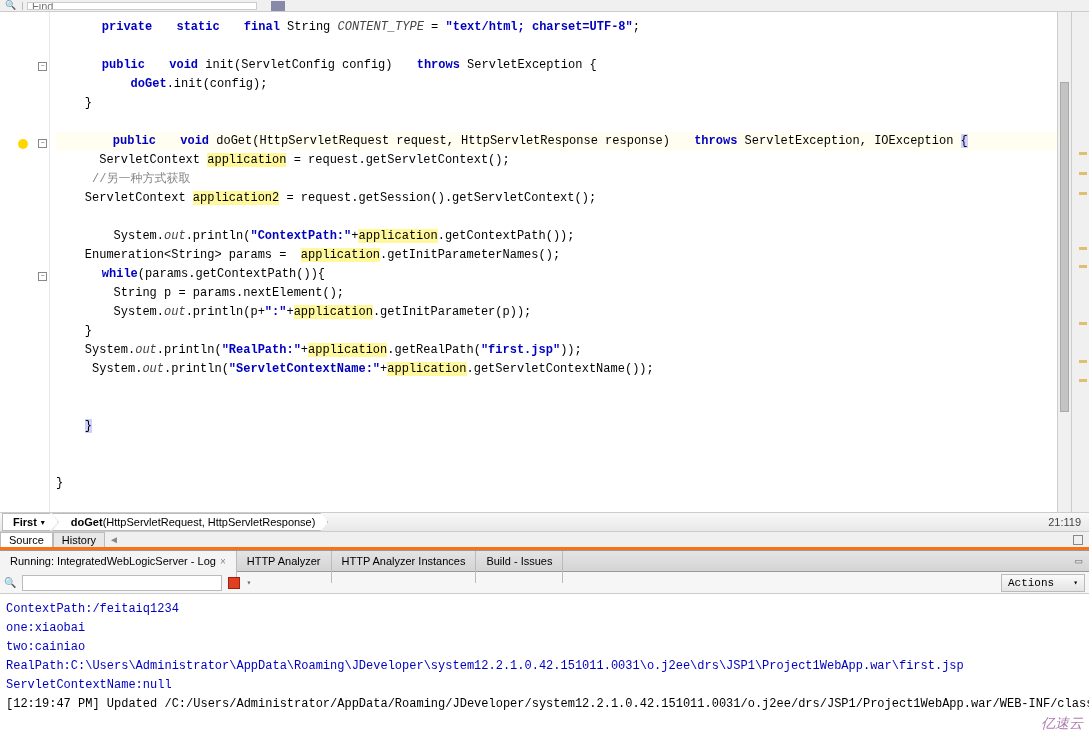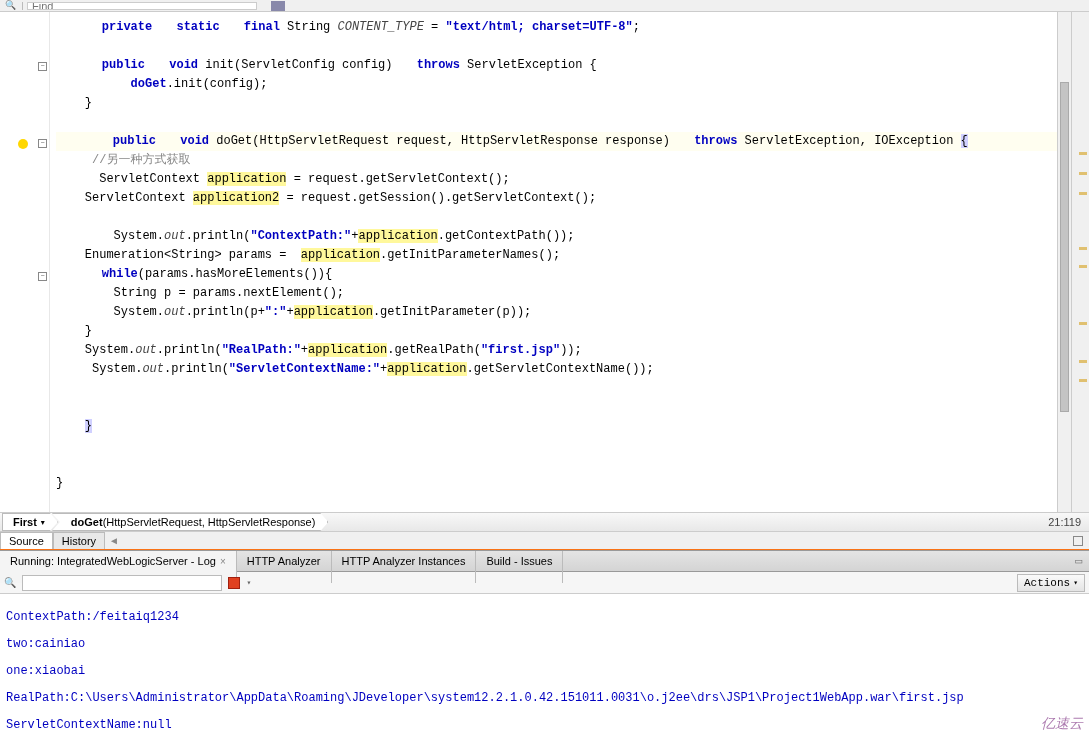--- a/index.html
+++ b/index.html
@@ -150,21 +150,21 @@
       margin-left: -6px;
     }
     .breadcrumb-bar .bc-first { margin-left: 2px; clip-path: polygon(0 0, calc(100% - 8px) 0, 100% 50%, calc(100% - 8px) 100%, 0 100%); padding-left:10px; }
     .bc-bold { font-weight: bold; }
     .bc-right { margin-left: auto; padding: 0 8px; color: #444; }
     .bottom-tabs1 {
       height: 18px;
       background: #f0f0f0;
       display: flex;
       align-items: stretch;
-      border-bottom: 1px solid #f97316;
+      border-bottom: 3px solid #f97316;
       font-family: sans-serif;
       font-size: 11px;
     }
     .bottom-tabs1 .btab {
       padding: 0 8px;
       border: 1px solid #bbb;
       border-bottom: none;
       background: #e8e8e8;
       display: flex;
       align-items: center;
@@ -214,29 +214,29 @@
     }
     .red-sq { width: 12px; height: 12px; background: #e04020; border: 1px solid #a02010; }
     .actions-btn {
       margin-left: auto;
       padding: 2px 6px;
       border: 1px solid #bbb;
       background: linear-gradient(#fafafa,#e4e4e4);
       font-size: 11px;
       display:flex;
       align-items:center;
-      gap:3px;
+      gap:19px;
     }
     .console {
       padding: 6px;
       font-family: 'Courier New', monospace;
       font-size: 12px;
       line-height: 19px;
     }
-    .console-line { color: #0000c0; white-space: pre; margin-top: 8px; }
+    .console-line { color: #0000c0; white-space: pre; }
     .console-line.black { color: #000; }
     .watermark {
       position: absolute;
       right: 6px;
       bottom: 8px;
       font-size: 14px;
       color: #701a75;
       font-family: sans-serif;
       font-style: italic;
       opacity: 0.6;
@@ -271,27 +271,27 @@
     <div class="fold-marker" style="top:260px">−</div>
   </div>
   <div class="code-content">
     <div class="code-line">    <span class="kw-blue">private</span> <span class="kw-blue">static</span> <span class="kw-blue">final</span><span> String </span><span class="italic">CONTENT_TYPE</span><span> = </span><span style="color:#0000c0;font-weight:bold">"text/html; charset=UTF-8"</span><span>;</span></div>
     <div class="code-line"></div>
     <div class="code-line">    <span class="kw-blue">public</span><span class="kw-blue"> void</span><span> init(ServletConfig config) </span><span class="kw-blue">throws</span><span> ServletException {</span></div>
     <div class="code-line">        <span class="kw-blue">doGet</span><span>.init(config);</span></div>
     <div class="code-line"><span>    }</span></div>
     <div class="code-line"></div>
     <div class="code-line hl-line">    <span class="kw-blue">public</span><span class="kw-blue"> void</span><span> doGet(HttpServletRequest request, HttpServletResponse response) </span><span class="kw-blue">throws</span><span> ServletException, IOException </span><span class="cursor-bracket">{</span></div>
+    <div class="code-line"><span>      ServletContext </span><span class="hl">application</span><span> = request.getServletContext();</span></div>
     <div class="code-line"><span class="comment">     //另一种方式获取</span></div>
-    <div class="code-line"><span>      ServletContext </span><span class="hl">application</span><span> = request.getServletContext();</span></div>
     <div class="code-line"><span>    ServletContext </span><span class="hl">application2</span><span> = request.getSession().getServletContext();</span></div>
     <div class="code-line"></div>
     <div class="code-line"><span>        System.</span><span class="italic">out</span><span>.println(</span><span style="color:#0000c0;font-weight:bold">"ContextPath:"</span><span>+</span><span class="hl">application</span><span>.getContextPath());</span></div>
     <div class="code-line"><span>    Enumeration&lt;String&gt; params =  </span><span class="hl">application</span><span>.getInitParameterNames();</span></div>
-    <div class="code-line">    <span class="kw-blue">while</span><span>(params.hasMoreElements()){</span></div>
+    <div class="code-line">    <span class="kw-blue">while</span><span>(params.getContextPath()){</span></div>
     <div class="code-line"><span>        String p = params.nextElement();</span></div>
     <div class="code-line"><span>        System.</span><span class="italic">out</span><span>.println(p+</span><span style="color:#0000c0;font-weight:bold">":"</span><span>+</span><span class="hl">application</span><span>.getInitParameter(p));</span></div>
     <div class="code-line"><span>    }</span></div>
     <div class="code-line"><span>    System.</span><span class="italic">out</span><span>.println(</span><span style="color:#0000c0;font-weight:bold">"RealPath:"</span><span>+</span><span class="hl">application</span><span>.getRealPath(</span><span style="color:#0000c0;font-weight:bold">"first.jsp"</span><span>));</span></div>
     <div class="code-line"><span>     System.</span><span class="italic">out</span><span>.println(</span><span style="color:#0000c0;font-weight:bold">"ServletContextName:"</span><span>+</span><span class="hl">application</span><span>.getServletContextName());</span></div>
     <div class="code-line"></div>
     <div class="code-line"></div>
     <div class="code-line">    <span class="cursor-bracket">}</span></div>
     <div class="code-line"></div>
     <div class="code-line"></div>
@@ -351,20 +351,20 @@
   <span class="red-sq"></span>
   <span style="font-size:8px;color:#666">▾</span>
   <div class="actions-btn">
       <span>Actions</span>
       <span style="font-size:8px">▾</span>
     </div>
 </div>
 
 <div class="console">
   <div class="console-line">ContextPath:/feitaiq1234</div>
+  <div class="console-line">one:xiaobai</div>
   <div class="console-line">two:cainiao</div>
-  <div class="console-line">one:xiaobai</div>
   <div class="console-line">RealPath:C:\Users\Administrator\AppData\Roaming\JDeveloper\system12.2.1.0.42.151011.0031\o.j2ee\drs\JSP1\Project1WebApp.war\first.jsp</div>
   <div class="console-line">ServletContextName:null</div>
   <div class="console-line black">[12:19:47 PM] Updated /C:/Users/Administrator/AppData/Roaming/JDeveloper/system12.2.1.0.42.151011.0031/o.j2ee/drs/JSP1/Project1WebApp.war/WEB-INF/classes</div>
 </div>
 
 <div class="watermark">亿速云</div>
 
 </body></html>

